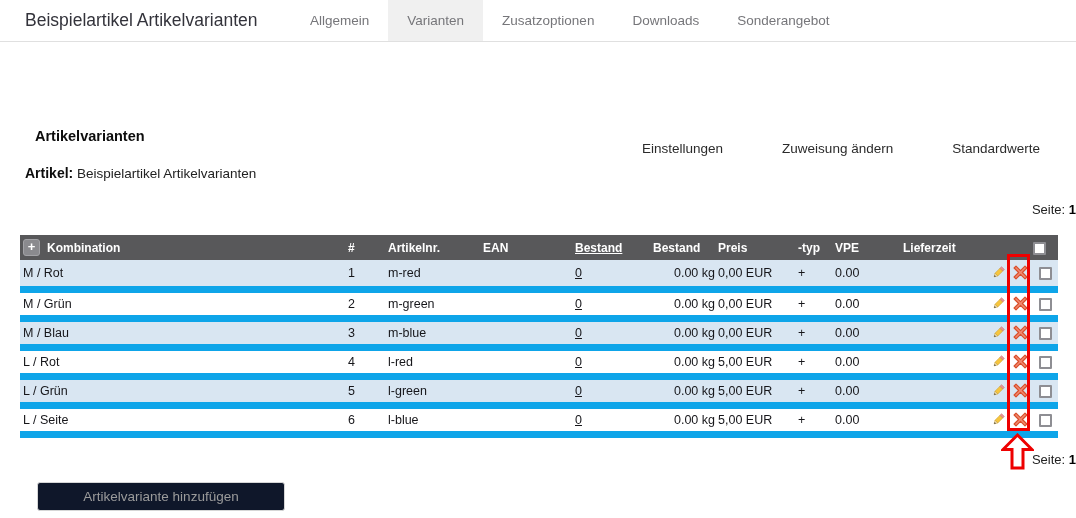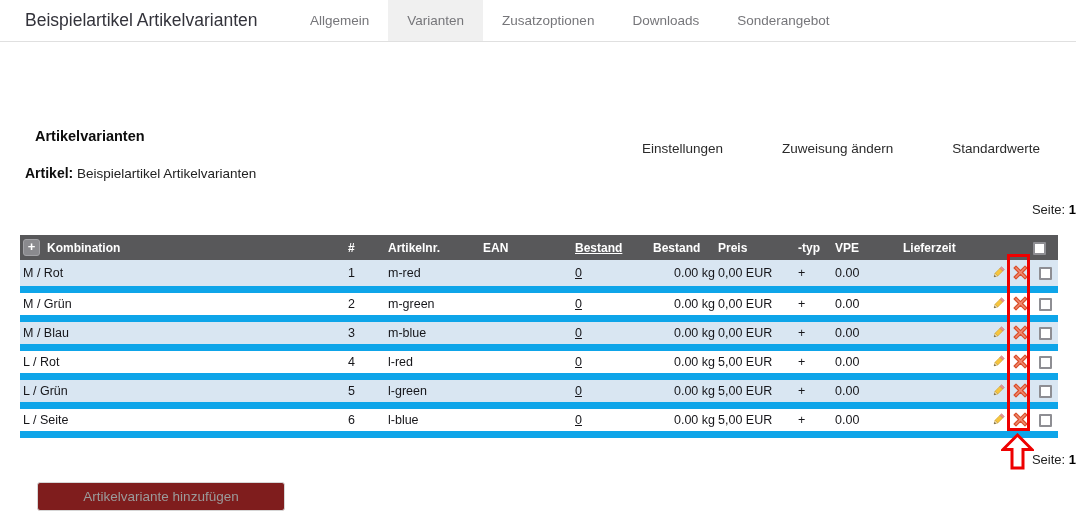--- a/index.html
+++ b/index.html
@@ -39,21 +39,21 @@
   td.icon-cell, th.icon-cell { text-align:center; padding-left:0; }
   th.col-komb { padding-left:9px; }
 
   .plus-btn { display:inline-block; width:17px; height:17px; margin-right:7px; background:#8a8a8e; border:1px solid #a2a2a6; border-radius:3px; color:#fff; font-size:13px; font-weight:bold; line-height:14px; text-align:center; vertical-align:middle; cursor:pointer; }
   .th-label { vertical-align:middle; }
   .checkbox { display:inline-block; width:13px; height:13px; background:#fff; border:2px solid #8e8e93; border-radius:1px; vertical-align:middle; cursor:pointer; }
   .icon-btn { display:inline-block; width:15px; height:15px; vertical-align:middle; cursor:pointer; }
   .icon-btn svg { display:block; }
 
   
-  .add-btn { display:block; margin:15px 0 0 17px; width:248px; height:29px; background:#7f1d1d; border:1px solid #d6d6d6; border-radius:3px; color:#9b9b9b; font-size:13.5px; font-family:inherit; cursor:pointer; }
+  .add-btn { display:block; margin:15px 0 0 17px; width:248px; height:29px; background:#0f172a; border:1px solid #d6d6d6; border-radius:3px; color:#9b9b9b; font-size:13.5px; font-family:inherit; cursor:pointer; }
 
   
   .annot-rect { position:absolute; left:1007px; top:254px; width:23px; height:177px; border:3px solid #ee0000; pointer-events:none; }
   .annot-arrow { position:absolute; left:1001px; top:433px; pointer-events:none; }
 </style>
 </head>
 <body>
 
 <div id="page">
 

